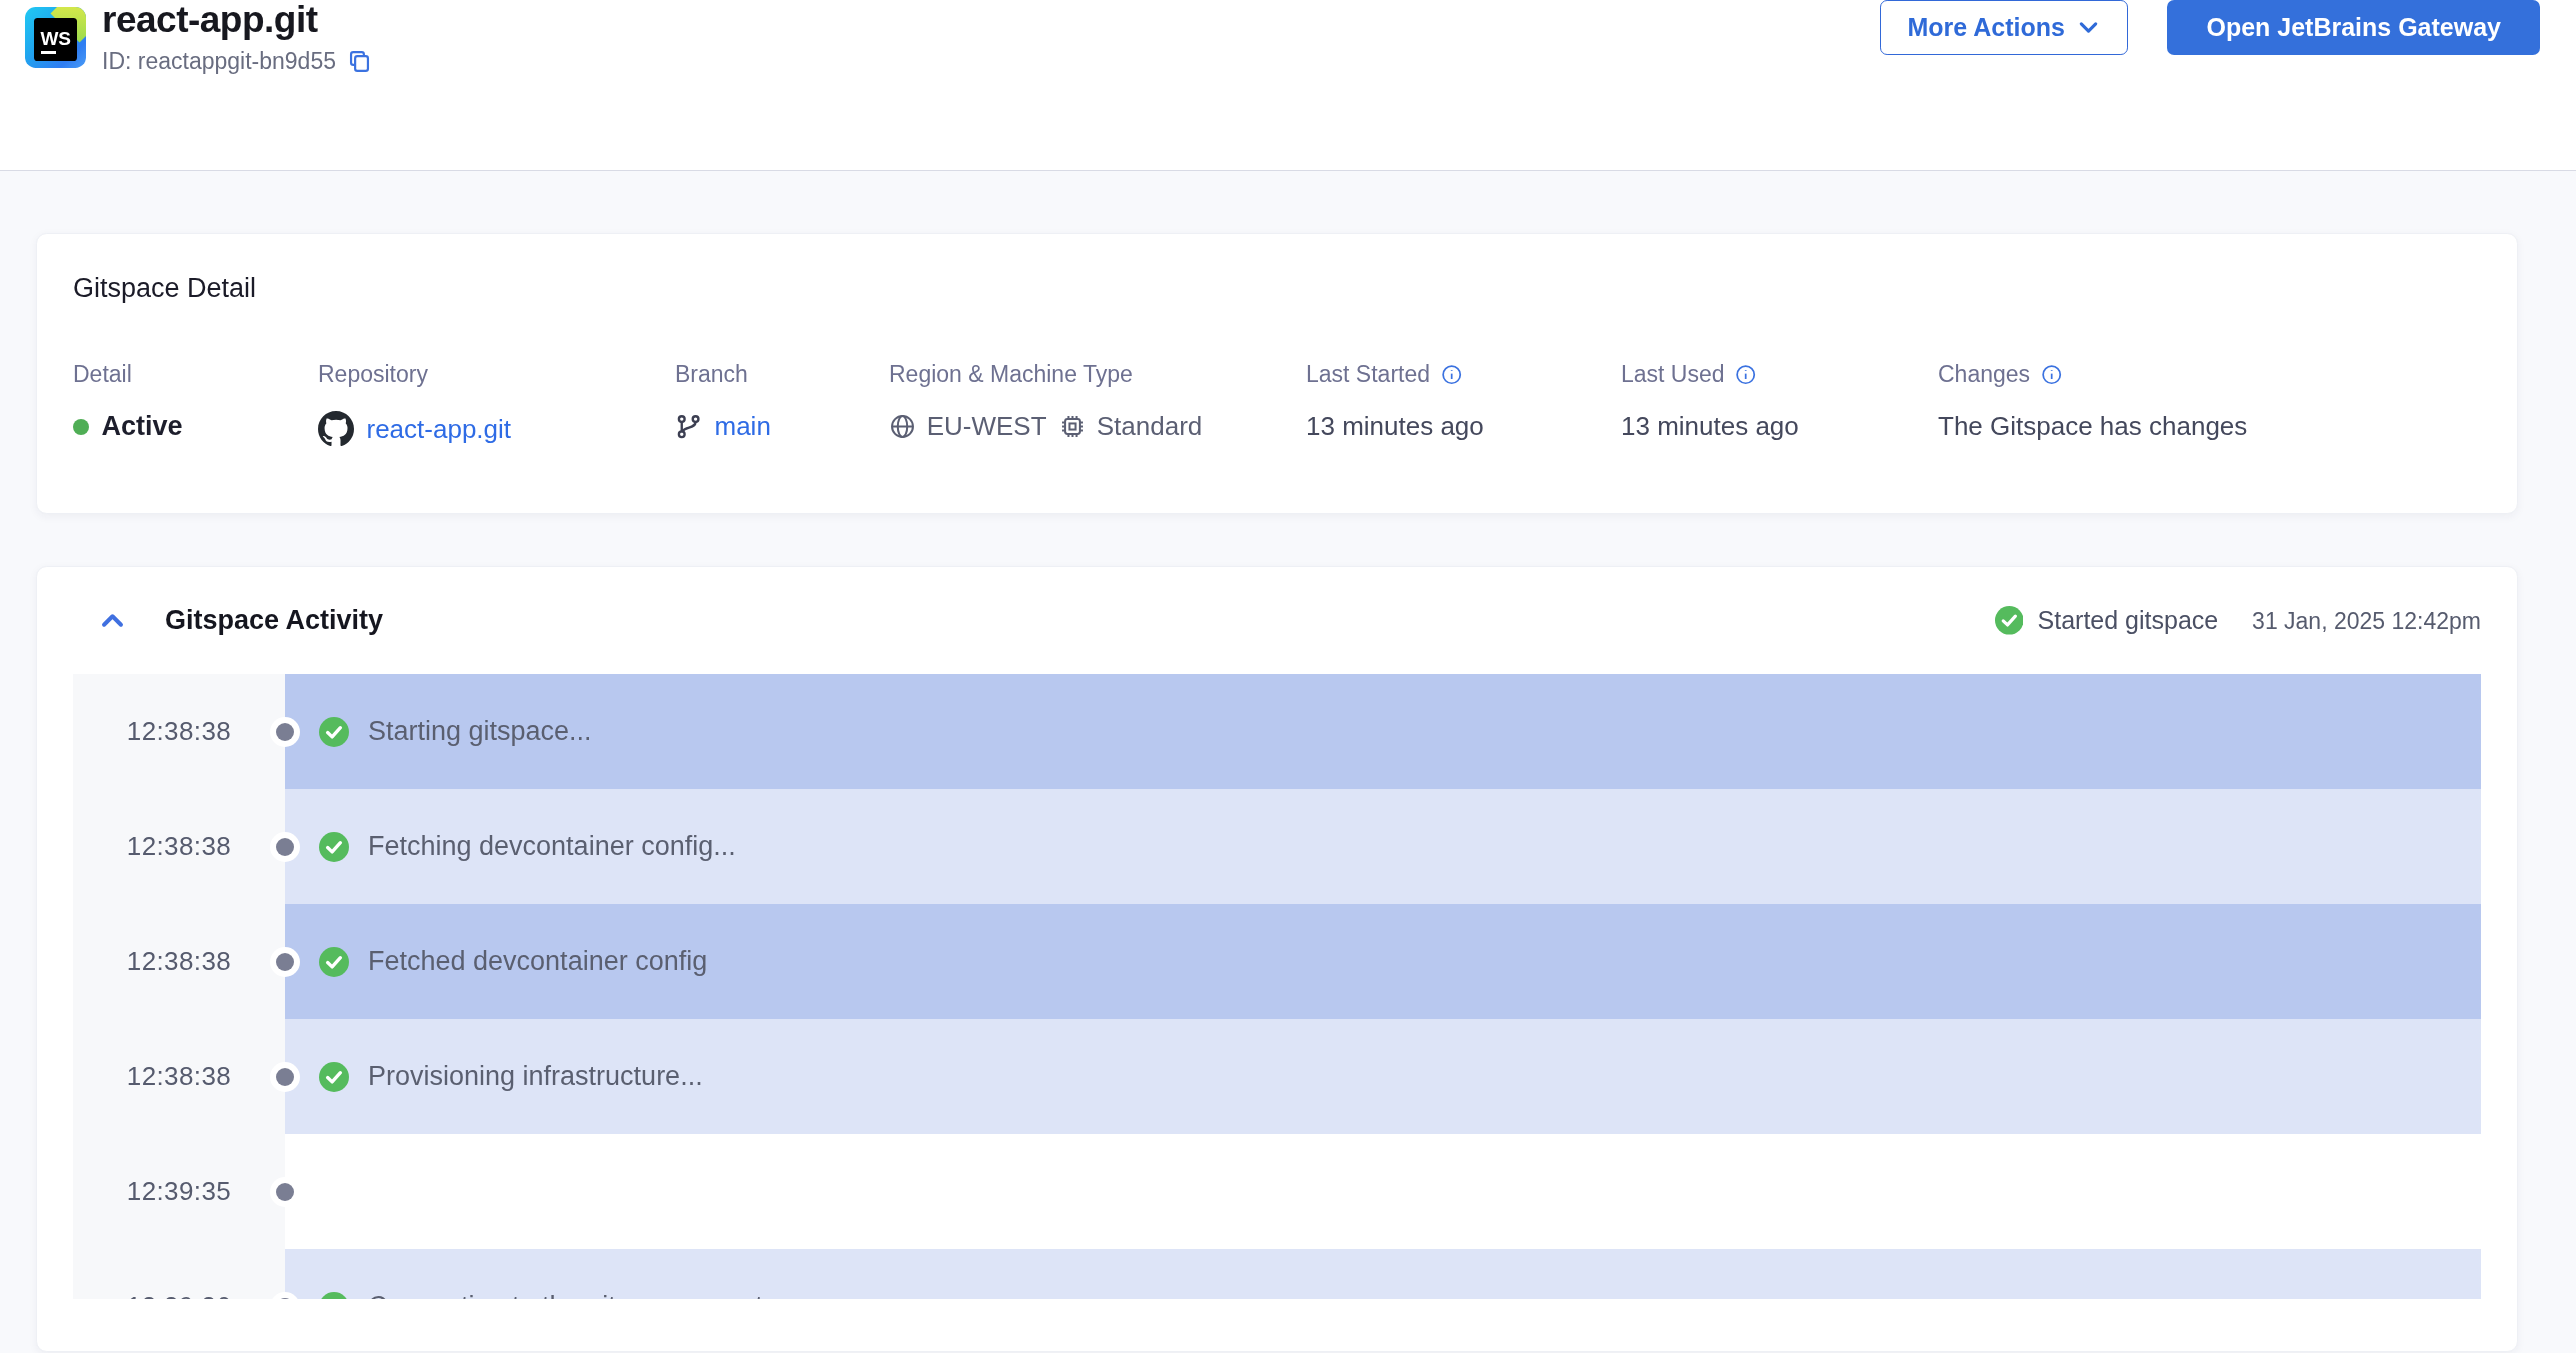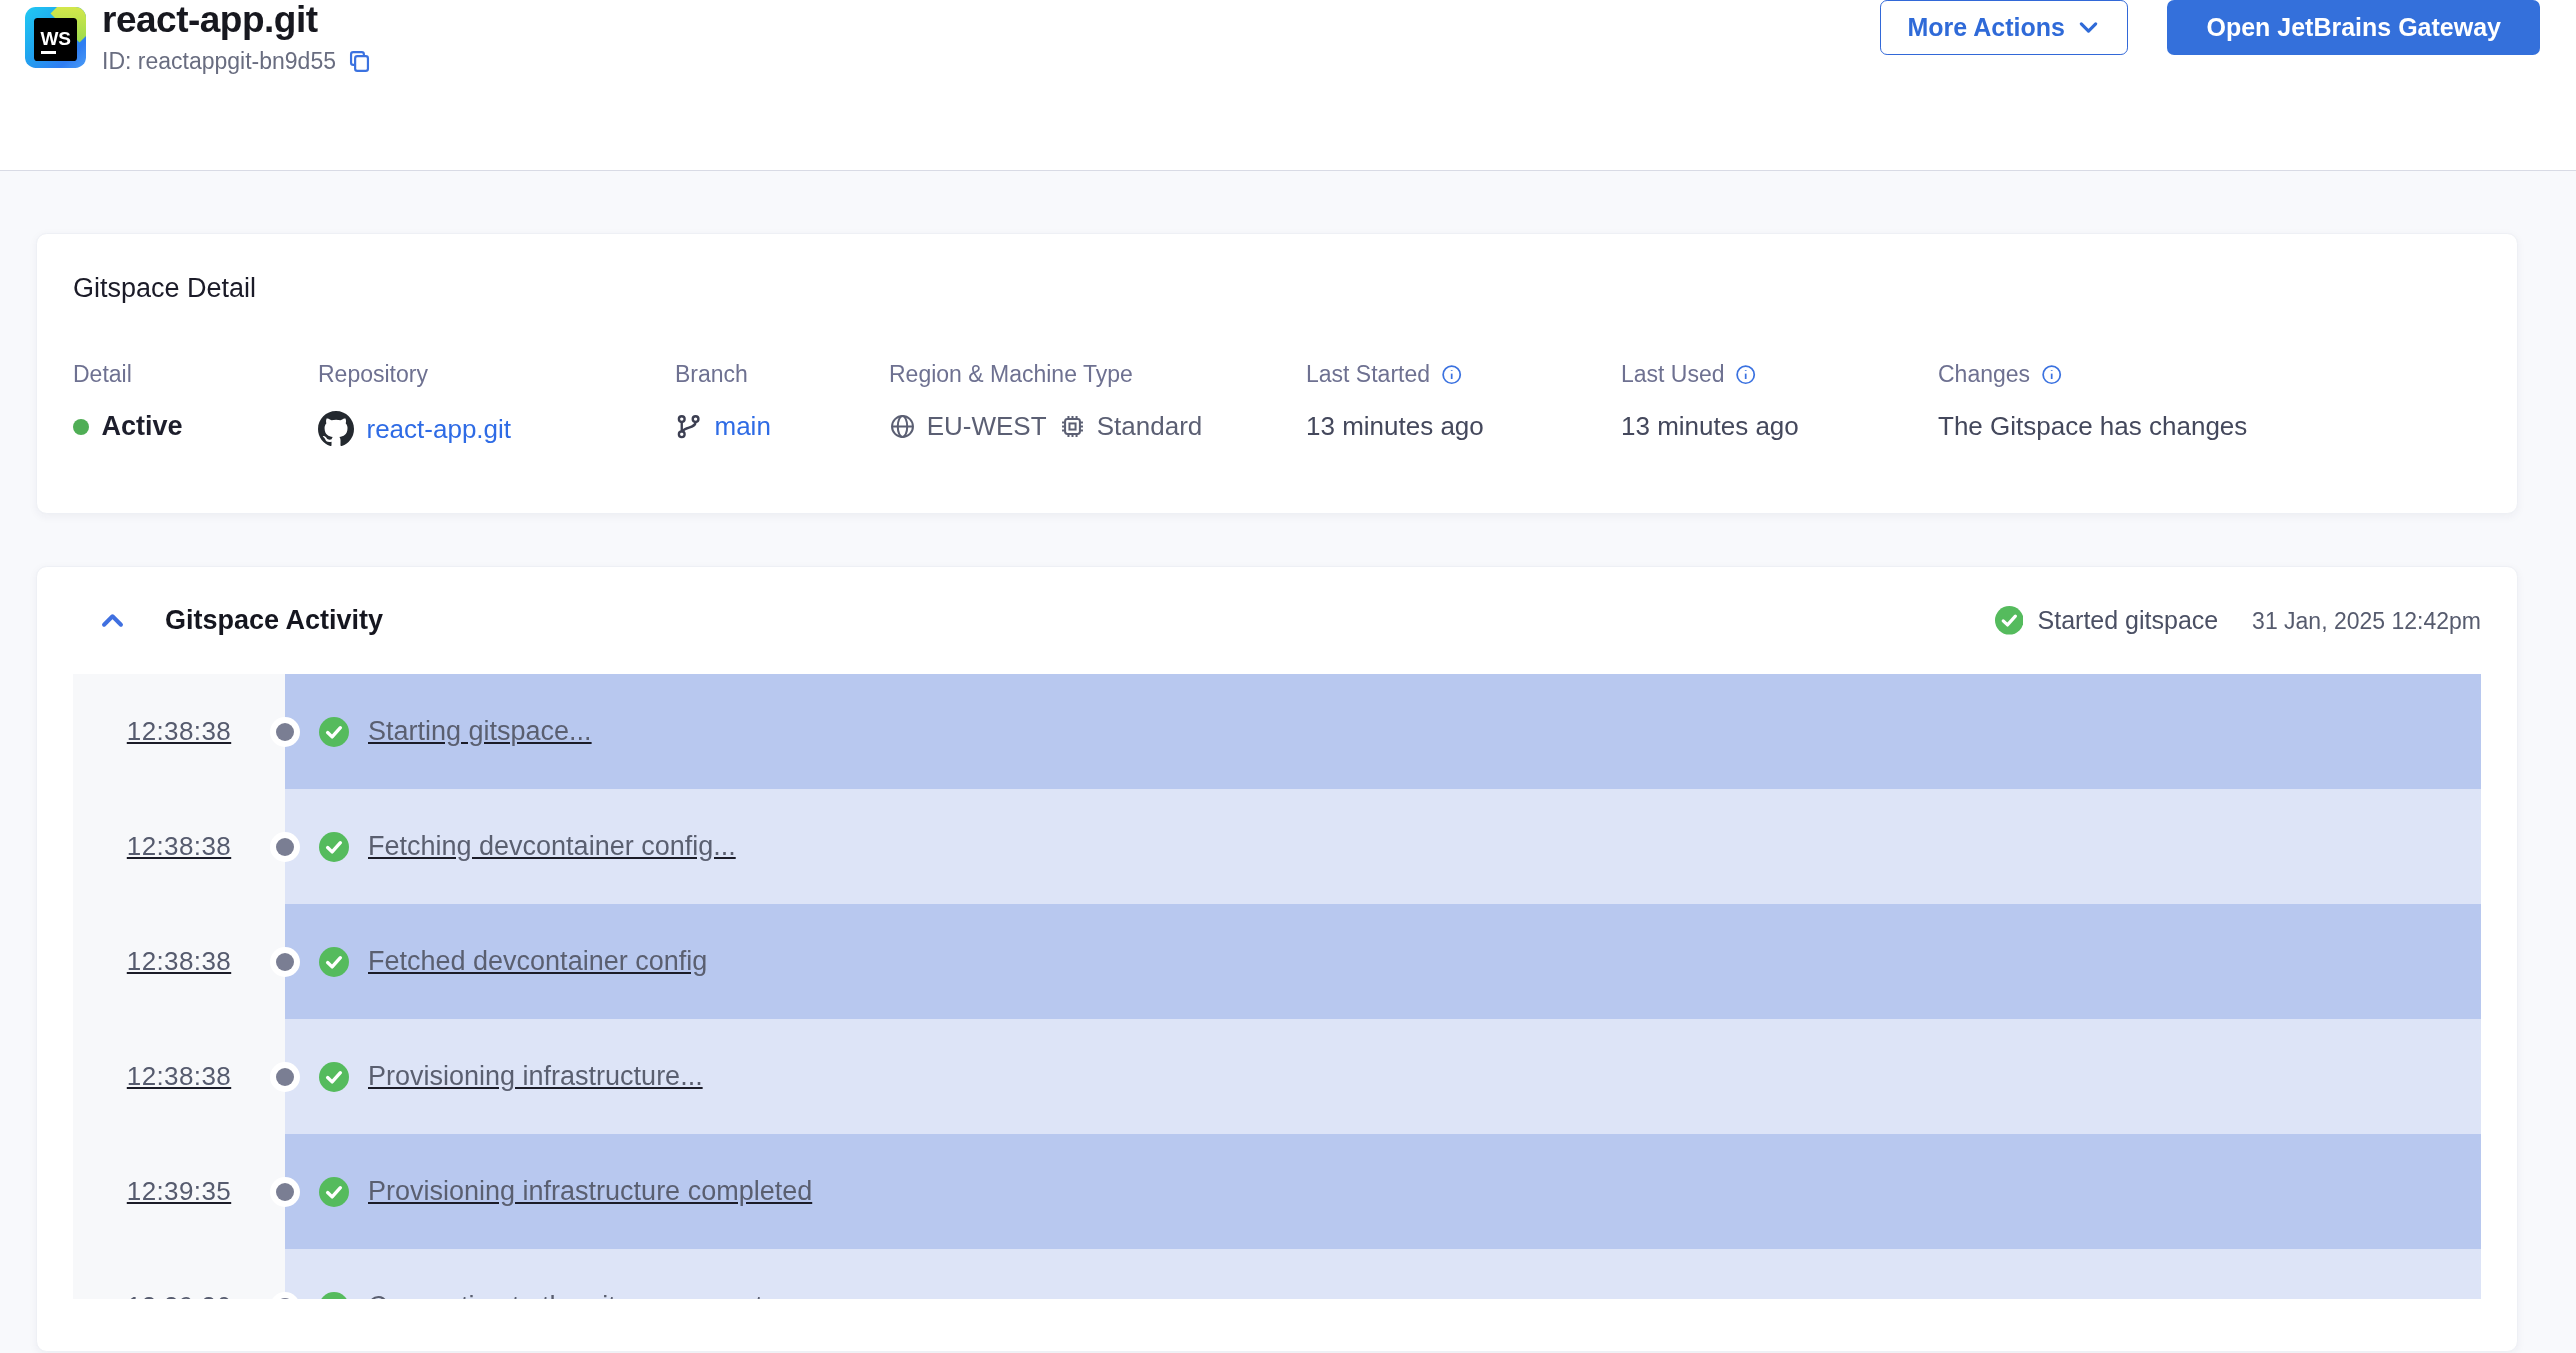--- a/index.html
+++ b/index.html
@@ -48,21 +48,21 @@
 
   
   .activity-card { margin-top:52px; height:786px; overflow:hidden; }
   .activity-header { height:107px; display:flex; align-items:center; padding:0 36px 0 62px; }
   .activity-header h2 { font-size:27px; font-weight:700; color:#15161f; margin-left:39px; }
   .activity-status { margin-left:auto; display:flex; align-items:flex-end; gap:14.3px; }
   .activity-status .st-label { font-size:25px; color:#4b5064; }
   .activity-status .st-time { font-size:23px; color:#565b6e; margin-left:19.6px; }
 
   .log { height:625px; overflow:hidden; }
-  .log-row { display:flex; height:115px; position:relative;text-decoration:underline; }
+  .log-row { display:flex; height:115px; position:relative; }
   .edge-l { width:36px; flex:0 0 auto; }
   .edge-r { width:36px; flex:0 0 auto; }
   .ts-col { width:212px; flex:0 0 auto; background:#f7f8fa;
             display:flex; align-items:center; justify-content:center; }
   .ts-col span { font-size:26px; color:#565b6e; letter-spacing:0.4px; }
   .row-dot { position:absolute; left:248px; top:50%; transform:translate(-50%,-50%);
              width:30px; height:30px; border-radius:50%; background:#ffffff;
              display:flex; align-items:center; justify-content:center; z-index:2; }
   .row-dot::after { content:''; width:18px; height:18px; border-radius:50%; background:#7a7e93; }
   .log-content { flex:1; display:flex; align-items:center; gap:19px; padding-left:34px; }
@@ -293,27 +293,20 @@
       </div>
       <div class="edge-r"></div>
     </div>
 
     <div class="log-row">
       <div class="edge-l"></div>
       <div class="ts-col">
           <span>12:39:35</span>
         </div>
       <div class="row-dot"></div>
-      <div class="log-content">
-        <svg width="30" height="30" viewBox="0 0 16 16">
-            <circle cx="8" cy="8" r="8" fill="#55bb5d"></circle>
-            <path d="M4.6 8.3 L7 10.6 L11.4 5.7" fill="none" stroke="#fff" stroke-width="1.8" stroke-linecap="round" stroke-linejoin="round"></path>
-          </svg>
-        <span class="msg">Provisioning infrastructure completed</span>
-      </div>
       <div class="edge-r"></div>
     </div>
 
     <div class="log-row">
       <div class="edge-l"></div>
       <div class="ts-col">
           <span>12:39:36</span>
         </div>
       <div class="row-dot"></div>
       <div class="log-content">

